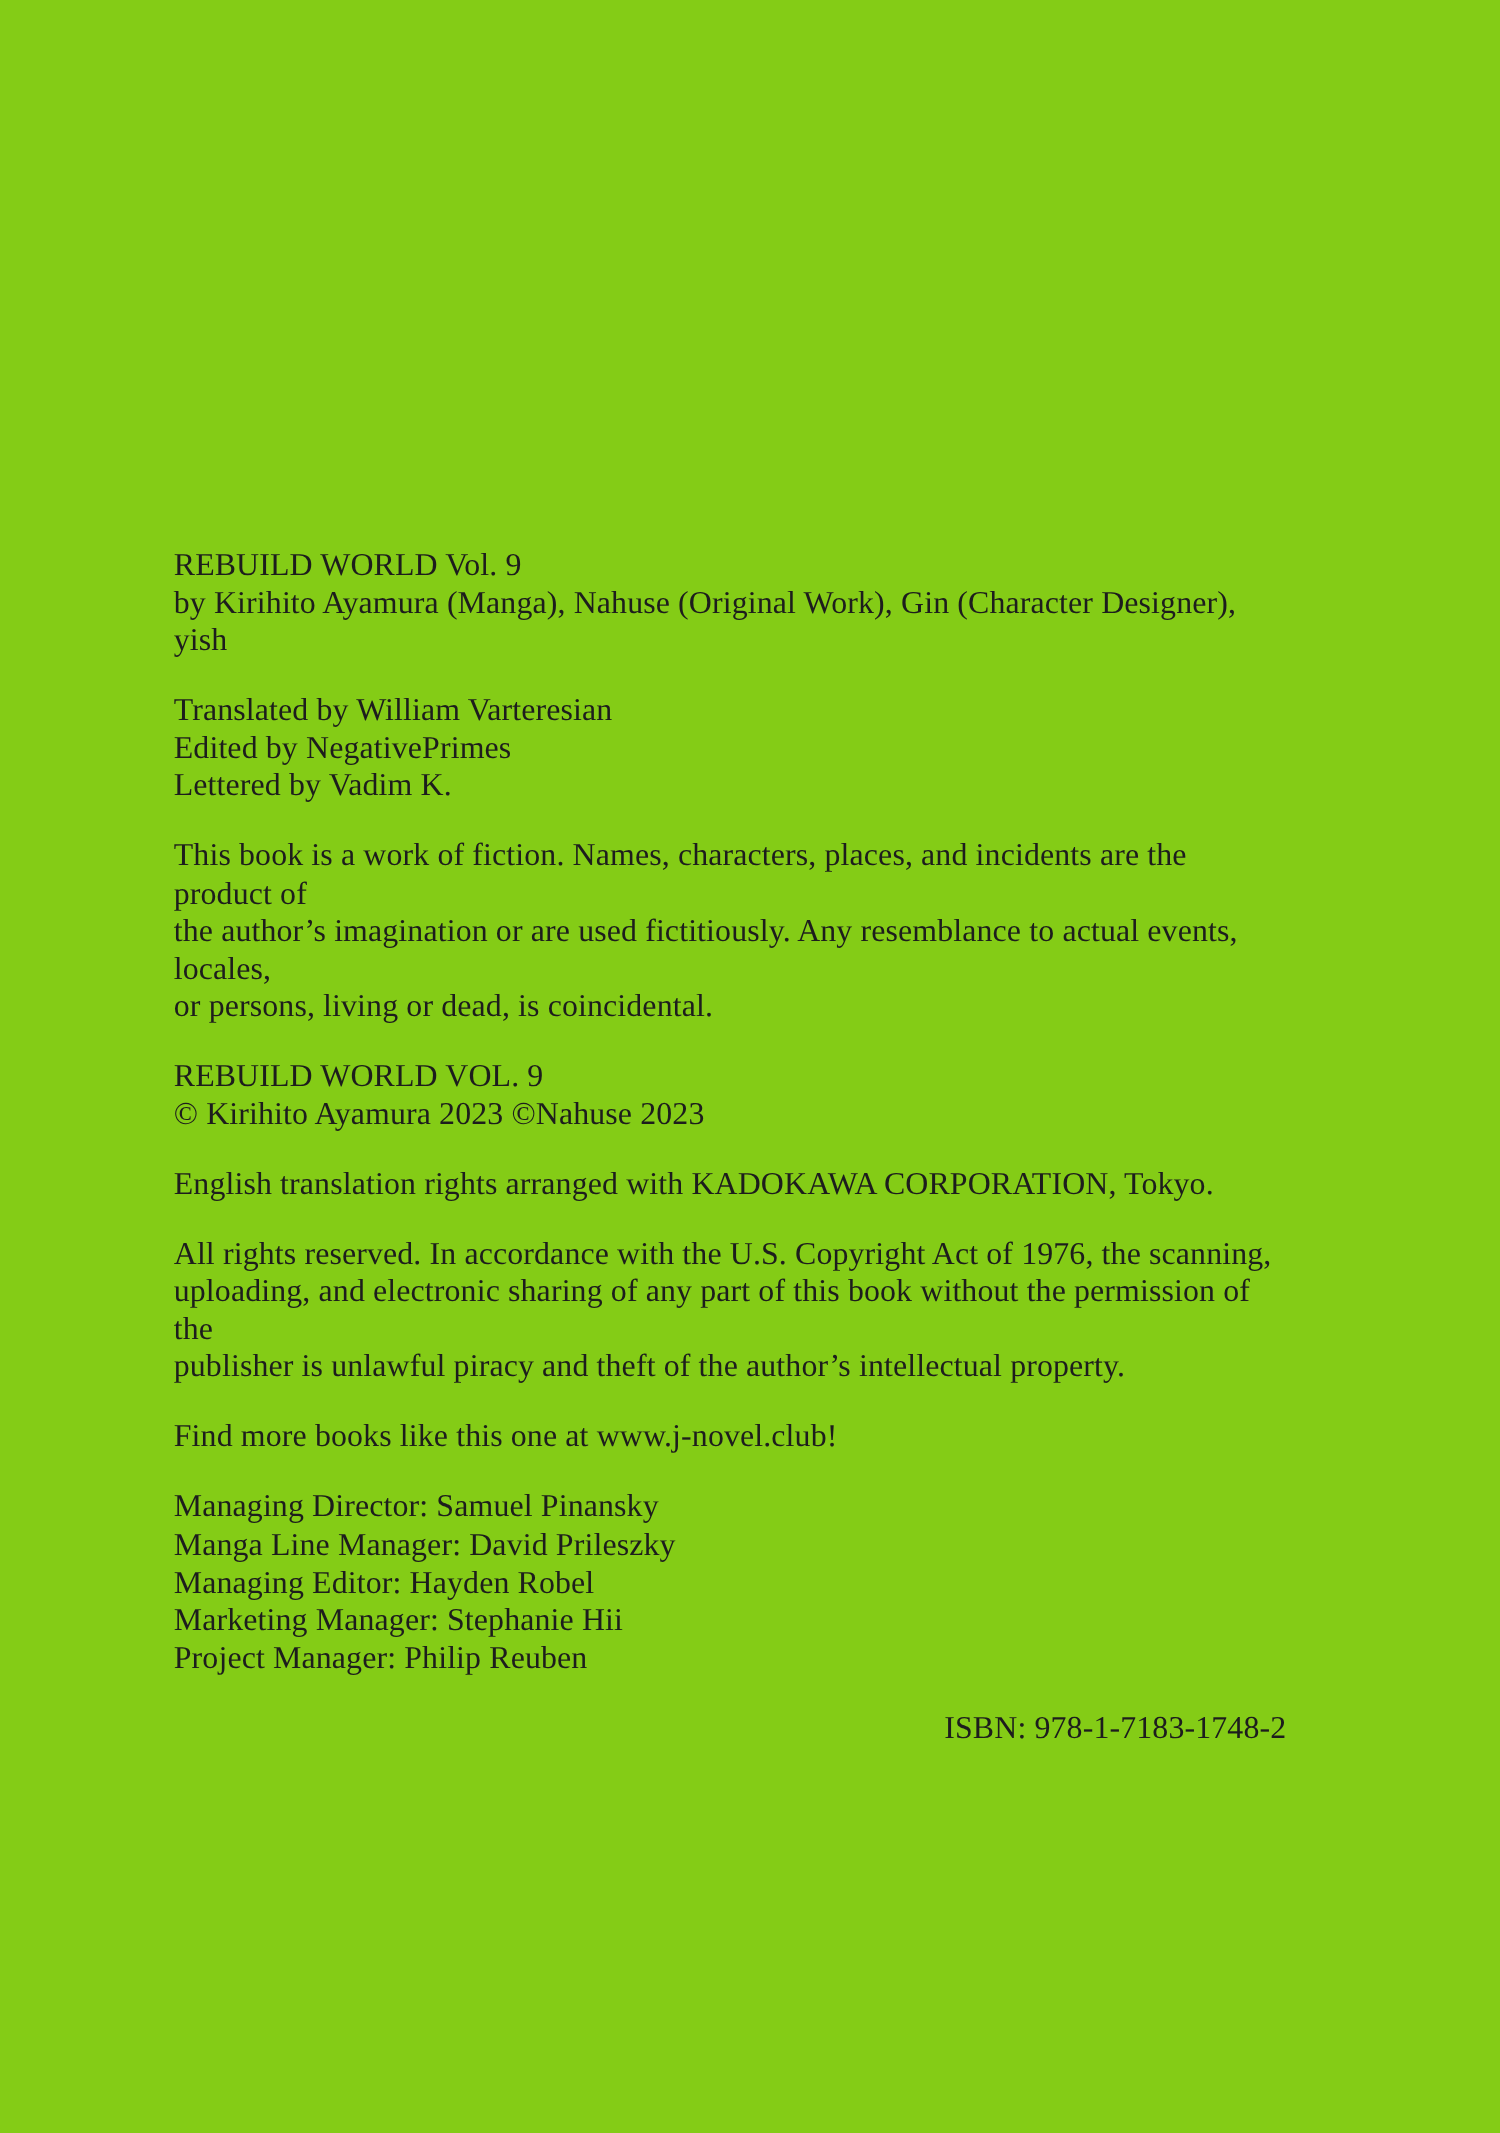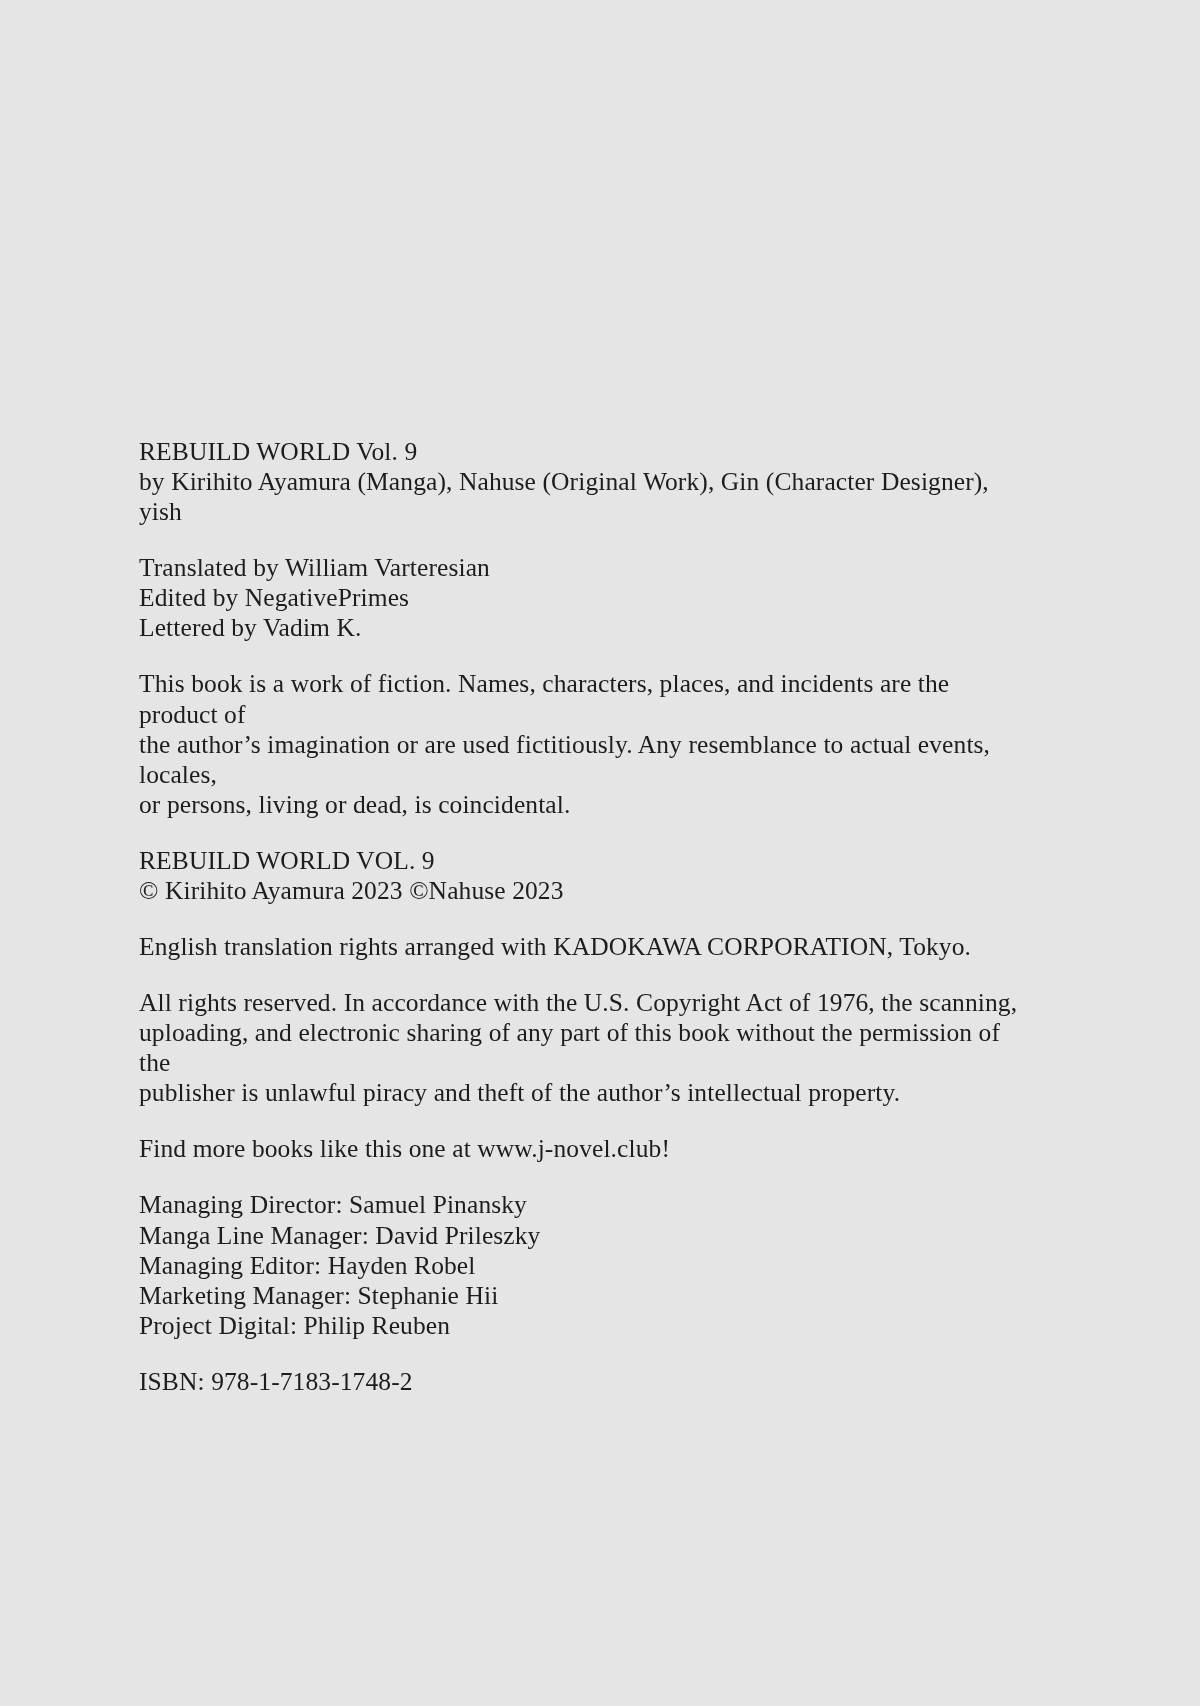--- a/index.html
+++ b/index.html
@@ -14,37 +14,38 @@
     color: #1a1a1a;
     position: relative;
     overflow: hidden;
   }
   .page {
     position: absolute;
     left: 0;
     top: 0;
     width: 1200px;
     height: 1706px;
-    background: #e5e5e5;
+    background: #84cc16;
   }
   .copyright-block {
     position: absolute;
     left: 139px;
     top: 437px;
     width: 890px;
   }
   .para {
     margin: 0 0 26px 0;
     font-size: 25.5px;
     line-height: 1.18;
     letter-spacing: 0.1px;
     color: #1d1d1d;
   }
   .para:last-child {
     margin-bottom: 2px;
+    text-align: right;
   }
   .para .line {
     display: block;
   }
 </style>
 </head>
 <body>
 
 <div class="page">
   <div class="copyright-block">
@@ -83,21 +84,21 @@
 
     <div class="para">
       <span class="line">Find more books like this one at www.j-novel.club!</span>
     </div>
 
     <div class="para">
       <span class="line">Managing Director: Samuel Pinansky</span>
       <span class="line">Manga Line Manager: David Prileszky</span>
       <span class="line">Managing Editor: Hayden Robel</span>
       <span class="line">Marketing Manager: Stephanie Hii</span>
-      <span class="line">Project Digital: Philip Reuben</span>
+      <span class="line">Project Manager: Philip Reuben</span>
     </div>
 
     <div class="para">
       <span class="line">ISBN: 978-1-7183-1748-2</span>
     </div>
 
   </div>
 </div>
 
 </body></html>

